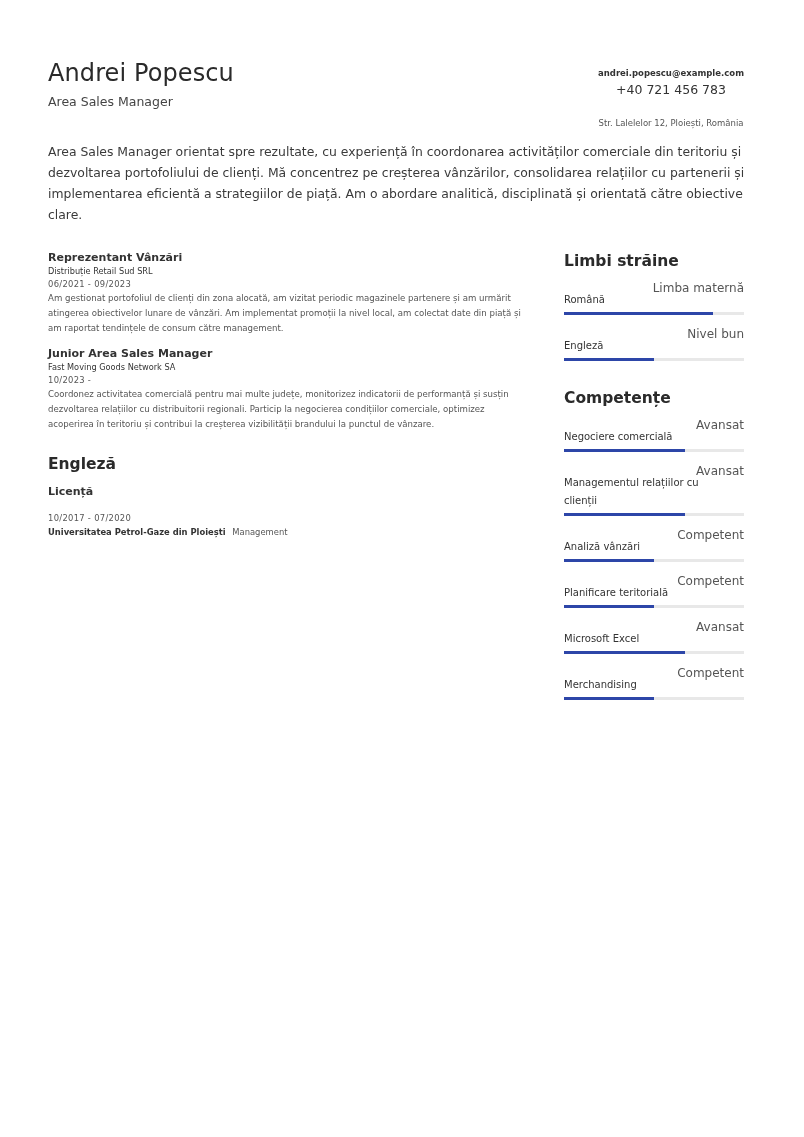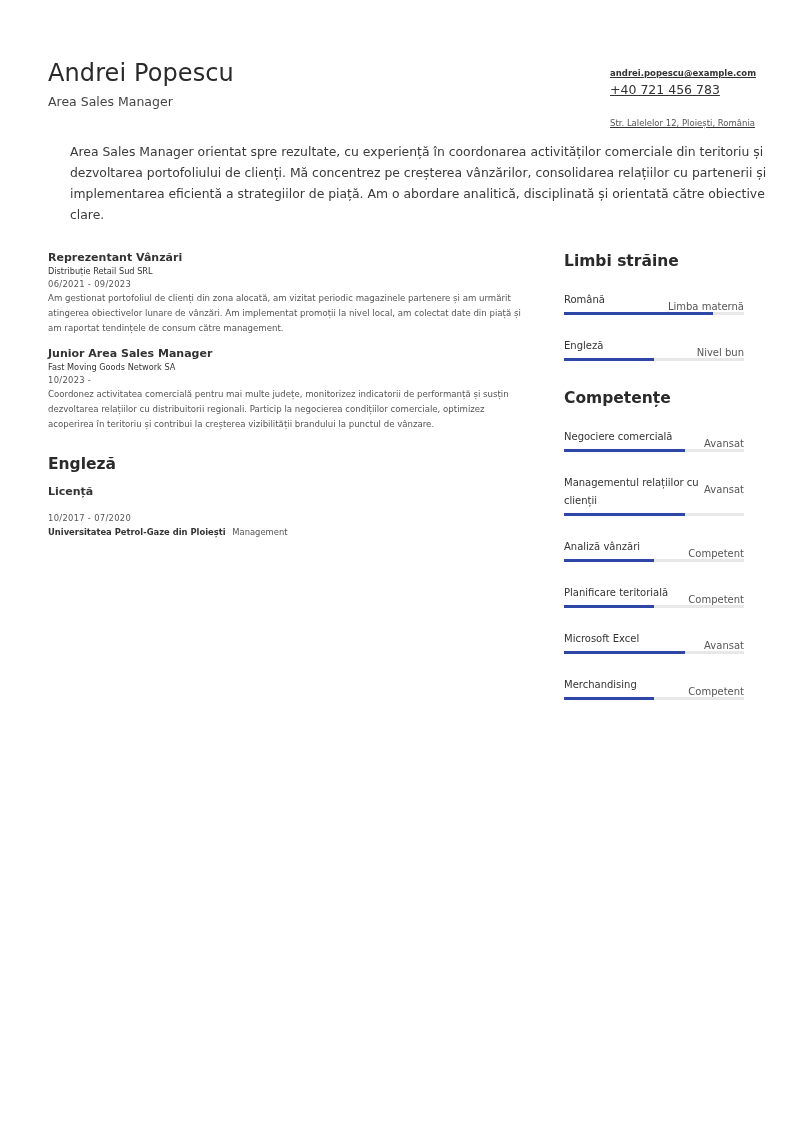--- a/index.html
+++ b/index.html
@@ -4,26 +4,26 @@
 <style>
   * { box-sizing: border-box; margin: 0; padding: 0; }
   html, body { width: 804px; height: 1137px; background: #ffffff; }
   body { font-family: "DejaVu Sans", sans-serif; color: #333333; position: relative; overflow: hidden; }
   .page { position: absolute; left: 0; top: 0; width: 804px; height: 1137px; border-radius: 8px; }
 
   .header { position: absolute; left: 48px; top: 58px; }
   .name { font-size: 24px; color: #2a2a2a; font-weight: normal; letter-spacing: 0.1px; line-height: 30px; }
   .title { font-size: 12.5px; color: #444; margin-top: 6px; line-height: 16px; }
 
-  .contact { position: absolute; right: 48px; top: 67px; text-align: left; text-decoration: underline; }
+  .contact { position: absolute; right: 60px; top: 67px; text-align: center; }
   .contact .email { font-size: 8.5px; font-weight: bold; color: #333; line-height: 12px; }
   .contact .phone { font-size: 12.5px; color: #333; line-height: 18px; margin-top: 2px; }
   .contact .address { font-size: 8.5px; color: #555; line-height: 12px; margin-top: 18px; }
 
-  .summary { position: absolute; left: 48px; top: 141px; width: 708px; font-size: 12.4px; line-height: 21px; color: #3a3a3a; margin-left: 22px; }
+  .summary { position: absolute; left: 48px; top: 141px; width: 708px; font-size: 12.4px; line-height: 21px; color: #3a3a3a; }
 
   .main { position: absolute; left: 48px; top: 250px; width: 478px; }
   .side { position: absolute; left: 564px; top: 250px; width: 180px; }
 
   .section-title { font-size: 15.5px; color: #2a2a2a; line-height: 22px; margin-bottom: 9px; }
 
   .job { margin-bottom: 10px; }
   .job-title { font-size: 11px; font-weight: bold; color: #333; line-height: 15px; }
   .job-company { font-size: 8.2px; font-weight: normal; color: #333; line-height: 13px; }
   .job-dates { font-size: 8.4px; color: #555; line-height: 13px; letter-spacing: 0.3px; }
@@ -31,21 +31,21 @@
 
   .edu-section { margin-top: 21px; }
   .edu-title { font-size: 11px; font-weight: bold; color: #333; line-height: 15px; }
   .edu-dates { font-size: 8.4px; color: #555; line-height: 15px; letter-spacing: 0.3px; margin-top: 12px; }
   .edu-line { font-size: 8.4px; line-height: 13px; }
   .edu-school { font-weight: bold; color: #333; }
   .edu-field { color: #555; margin-left: 4px; }
 
   .skill { position: relative; padding-top: 10px; padding-bottom: 0; margin-bottom: 12px; }
   .skill-name { font-size: 10px; color: #333; line-height: 18px; width: 140px; }
-  .skill-level { position: absolute; right: 0; top: 20px; font-size: 10px; color: #555; }
+  .skill-level { position: absolute; right: 0; top: 0; font-size: 12px; color: #555; }
   .bar { position: relative; height: 3px; background: #e8e8e8; margin-top: 3px; }
   .bar-fill { position: absolute; left: 0; top: 0; height: 3px; background: #2d46a8; }
 
   .comp-section { margin-top: 26px; }
 </style>
 </head>
 <body>
 
 <div class="page">
 

